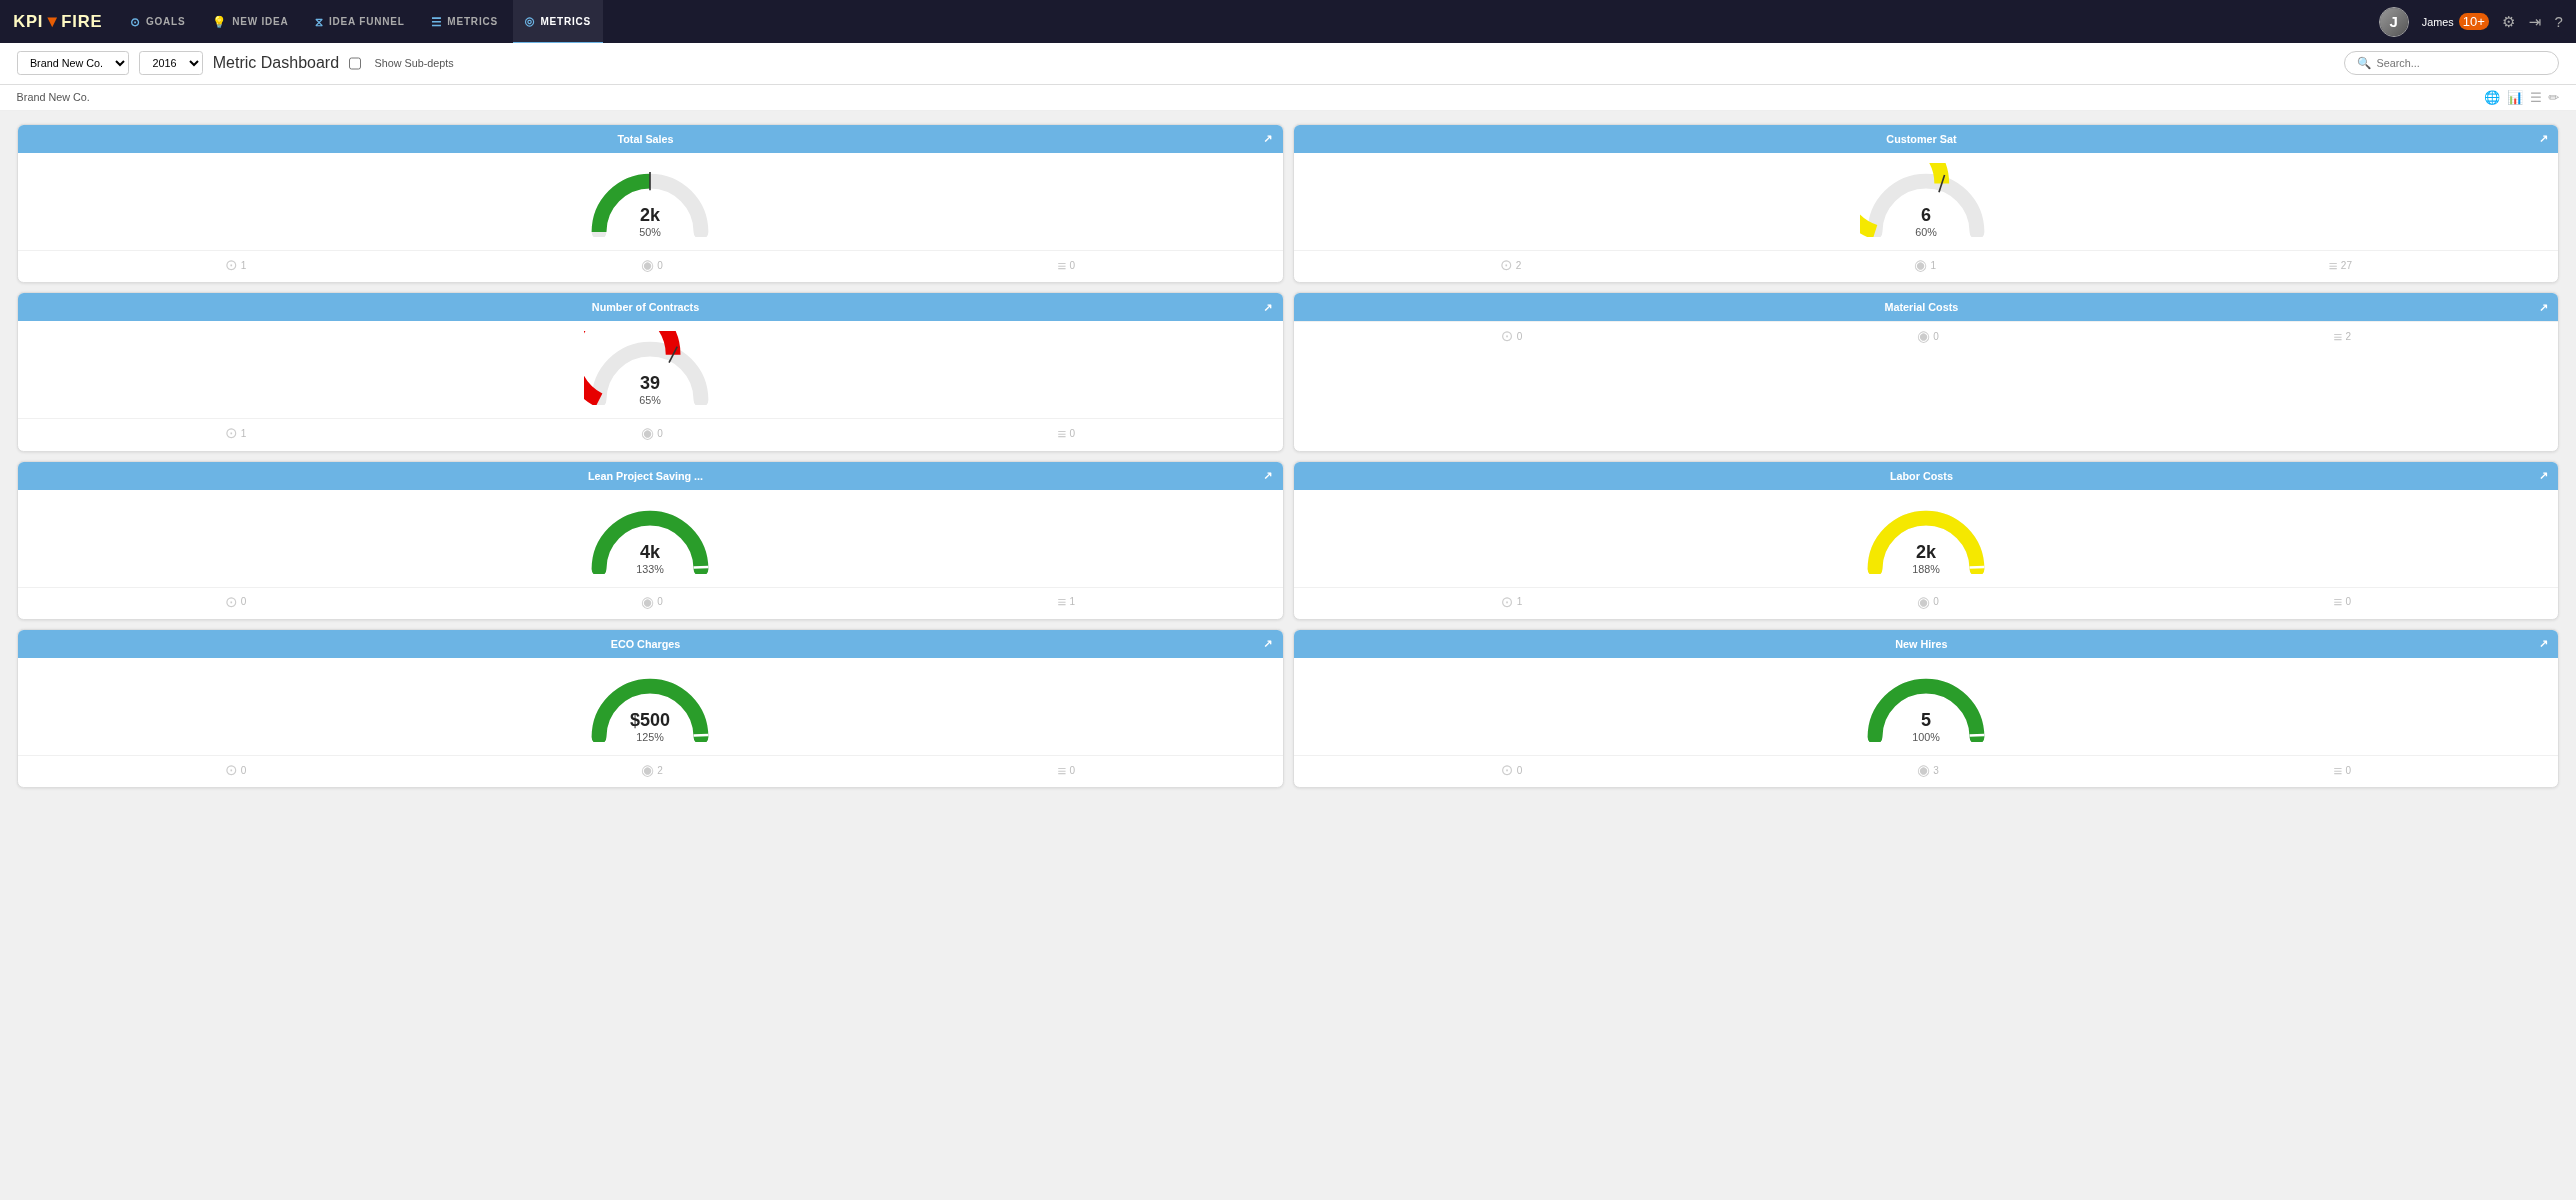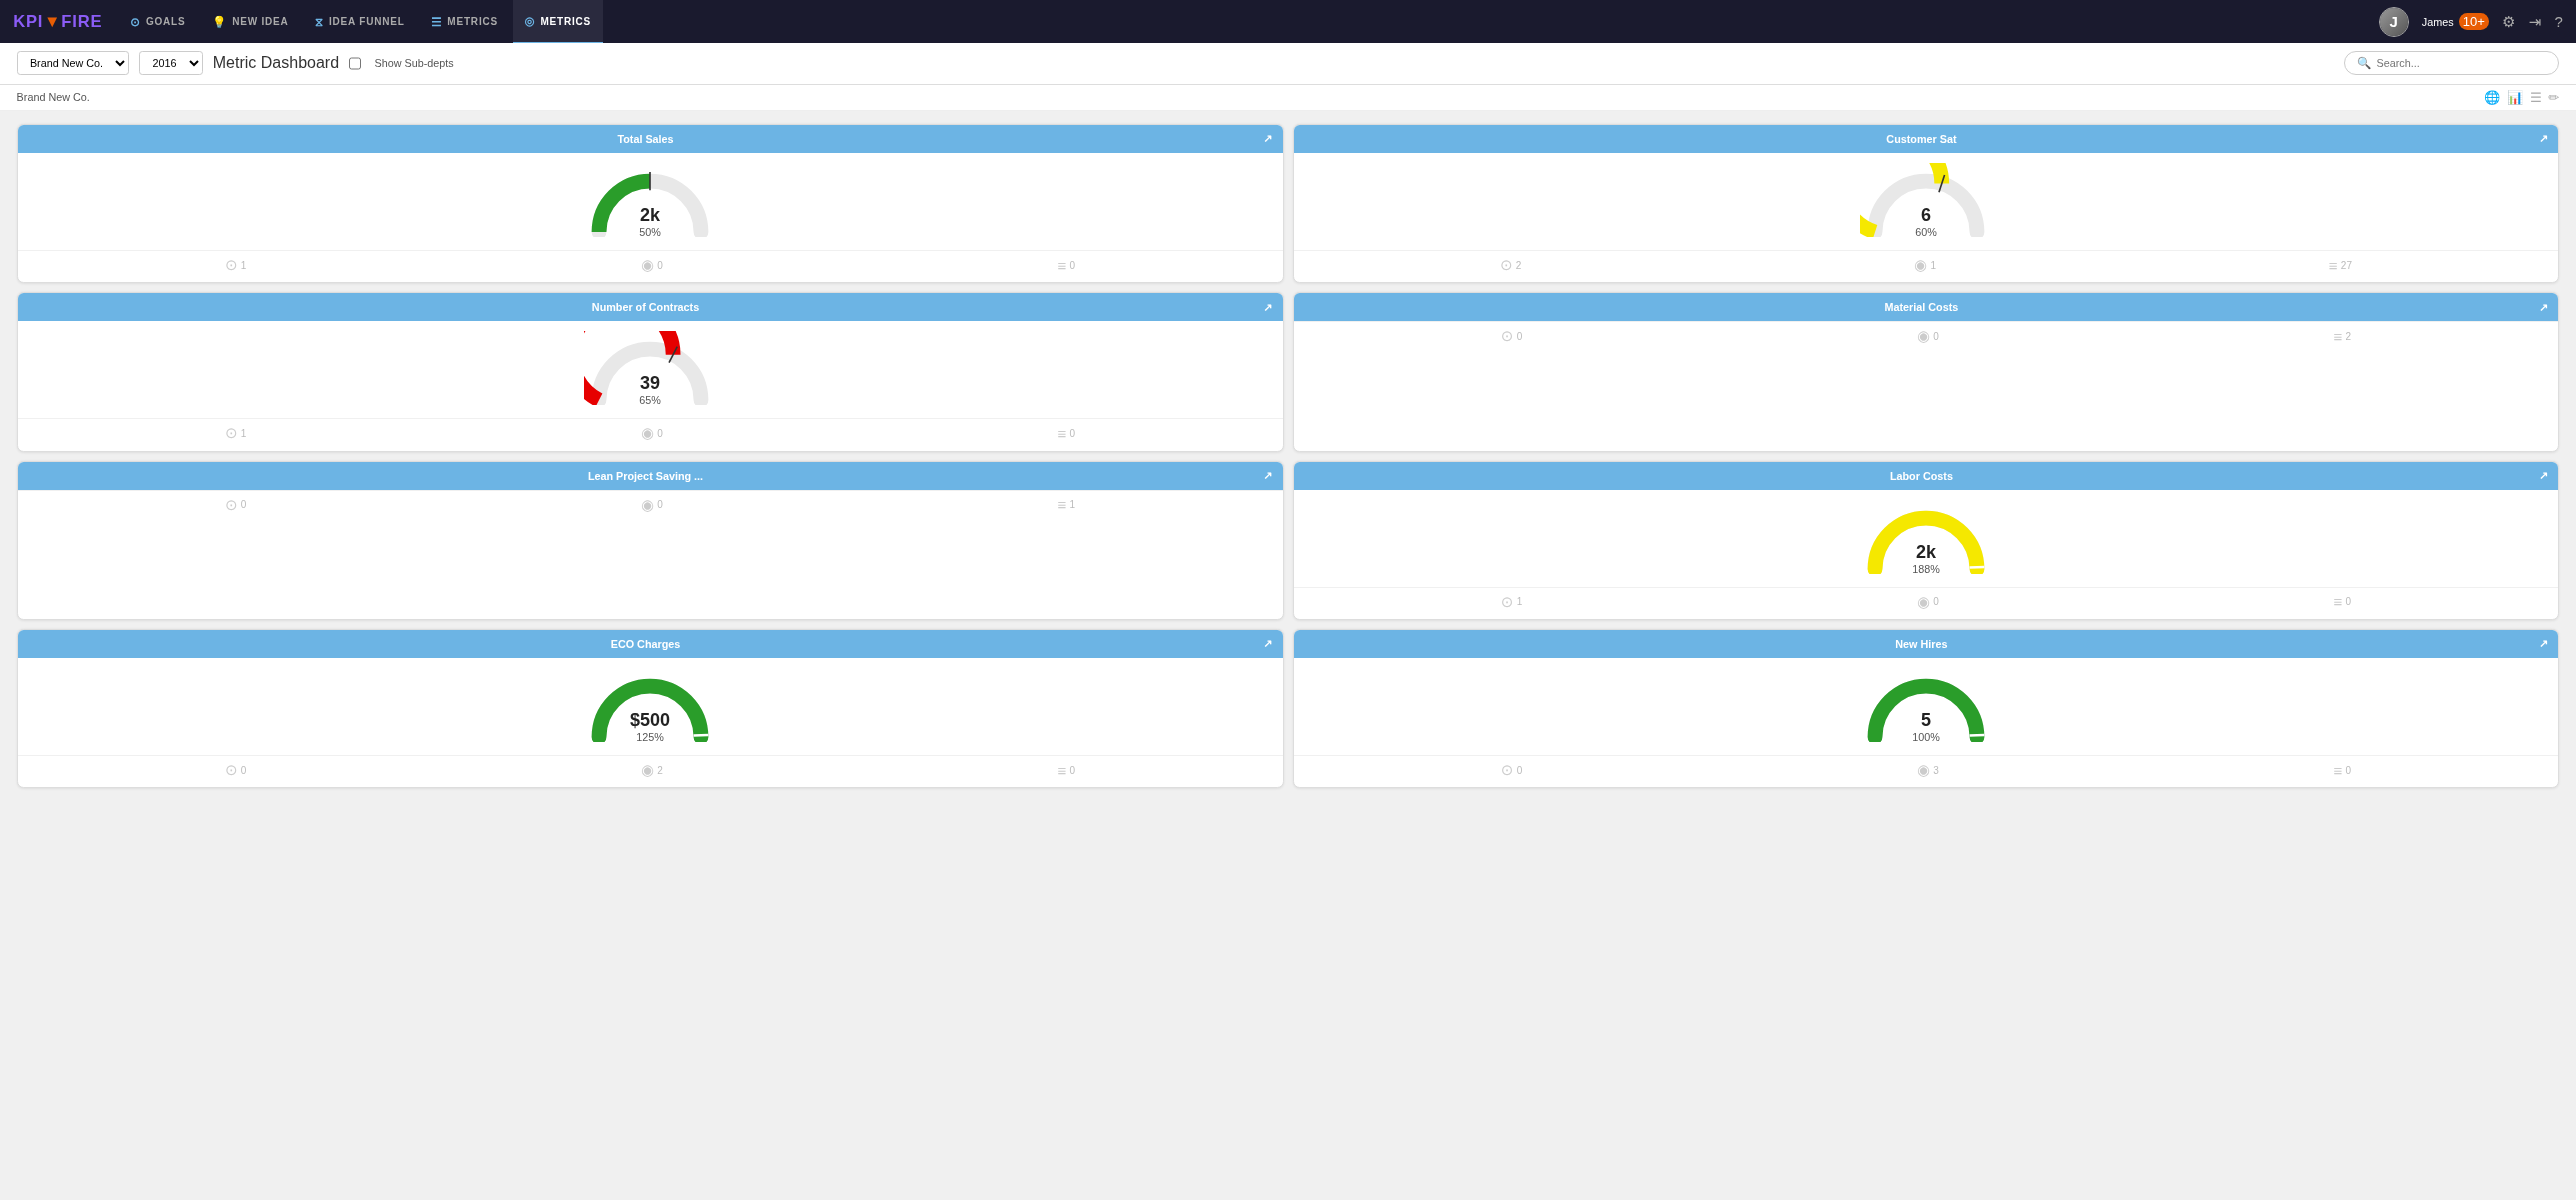--- a/index.html
+++ b/index.html
@@ -13,21 +13,21 @@
       padding: 0 13.2px;
       height: 43px;
       gap: 3.3px;
     }
     .nav-logo {
       display: flex;
       align-items: center;
       margin-right: 13.2px;
     }
     .nav-logo-text {
-      color: #8b5cf6;
+      color: #fef9c3;
       font-size: 16.6px;
       font-weight: bold;
       letter-spacing: 0.8px;
     }
     .nav-logo-fire {
       color: #e85d04;
       font-size: 16.6px;
       margin: 0 0.8px;
     }
     .nav-item {
@@ -360,20 +360,30 @@
             <span class="footer-icon" style="font-size:15px;color:#ccc;">≡</span>
             <span class="footer-count">2</span>
           </div>
         </div>
       </div>
       <div class="metric-card">
         <div class="card-header">
           <span style="flex:1;text-align:center;">Lean Project Saving ...</span>
           <span style="color:white;font-size:10.8px;cursor:pointer;">↗</span>
         </div>
+        <div class="card-body">
+          <div class="gauge-container"><svg class="gauge-svg" viewBox="0 0 160 90" xmlns="http://www.w3.org/2000/svg">
+              <path d="M 18 83.99999999999999 A 62 62 0 0 1 142 84" fill="none" stroke="#e8e8e8" stroke-width="18" stroke-linecap="round"></path>
+              <path d="M 18 83.99999999999999 A 62 62 0 0 1 142 84" fill="none" stroke="#2a9d2a" stroke-width="18" stroke-linecap="round"></path>
+              <line x1="132.96771383201207" y1="82.15032667476744" x2="150.9567487183558" y2="81.52213573412243" stroke="white" stroke-width="3"></line>
+            </svg><div class="gauge-center-text">
+              <div class="gauge-value">4k</div>
+              <div class="gauge-pct">133%</div>
+            </div></div>
+        </div>
         <div class="card-footer">
           <div class="footer-item">
             <span class="footer-icon" style="font-size:15px;color:#ccc;">⊙</span>
             <span class="footer-count">0</span>
           </div>
           <div class="footer-item">
             <span class="footer-icon" style="font-size:15px;color:#ccc;">◉</span>
             <span class="footer-count">0</span>
           </div>
           <div class="footer-item">

